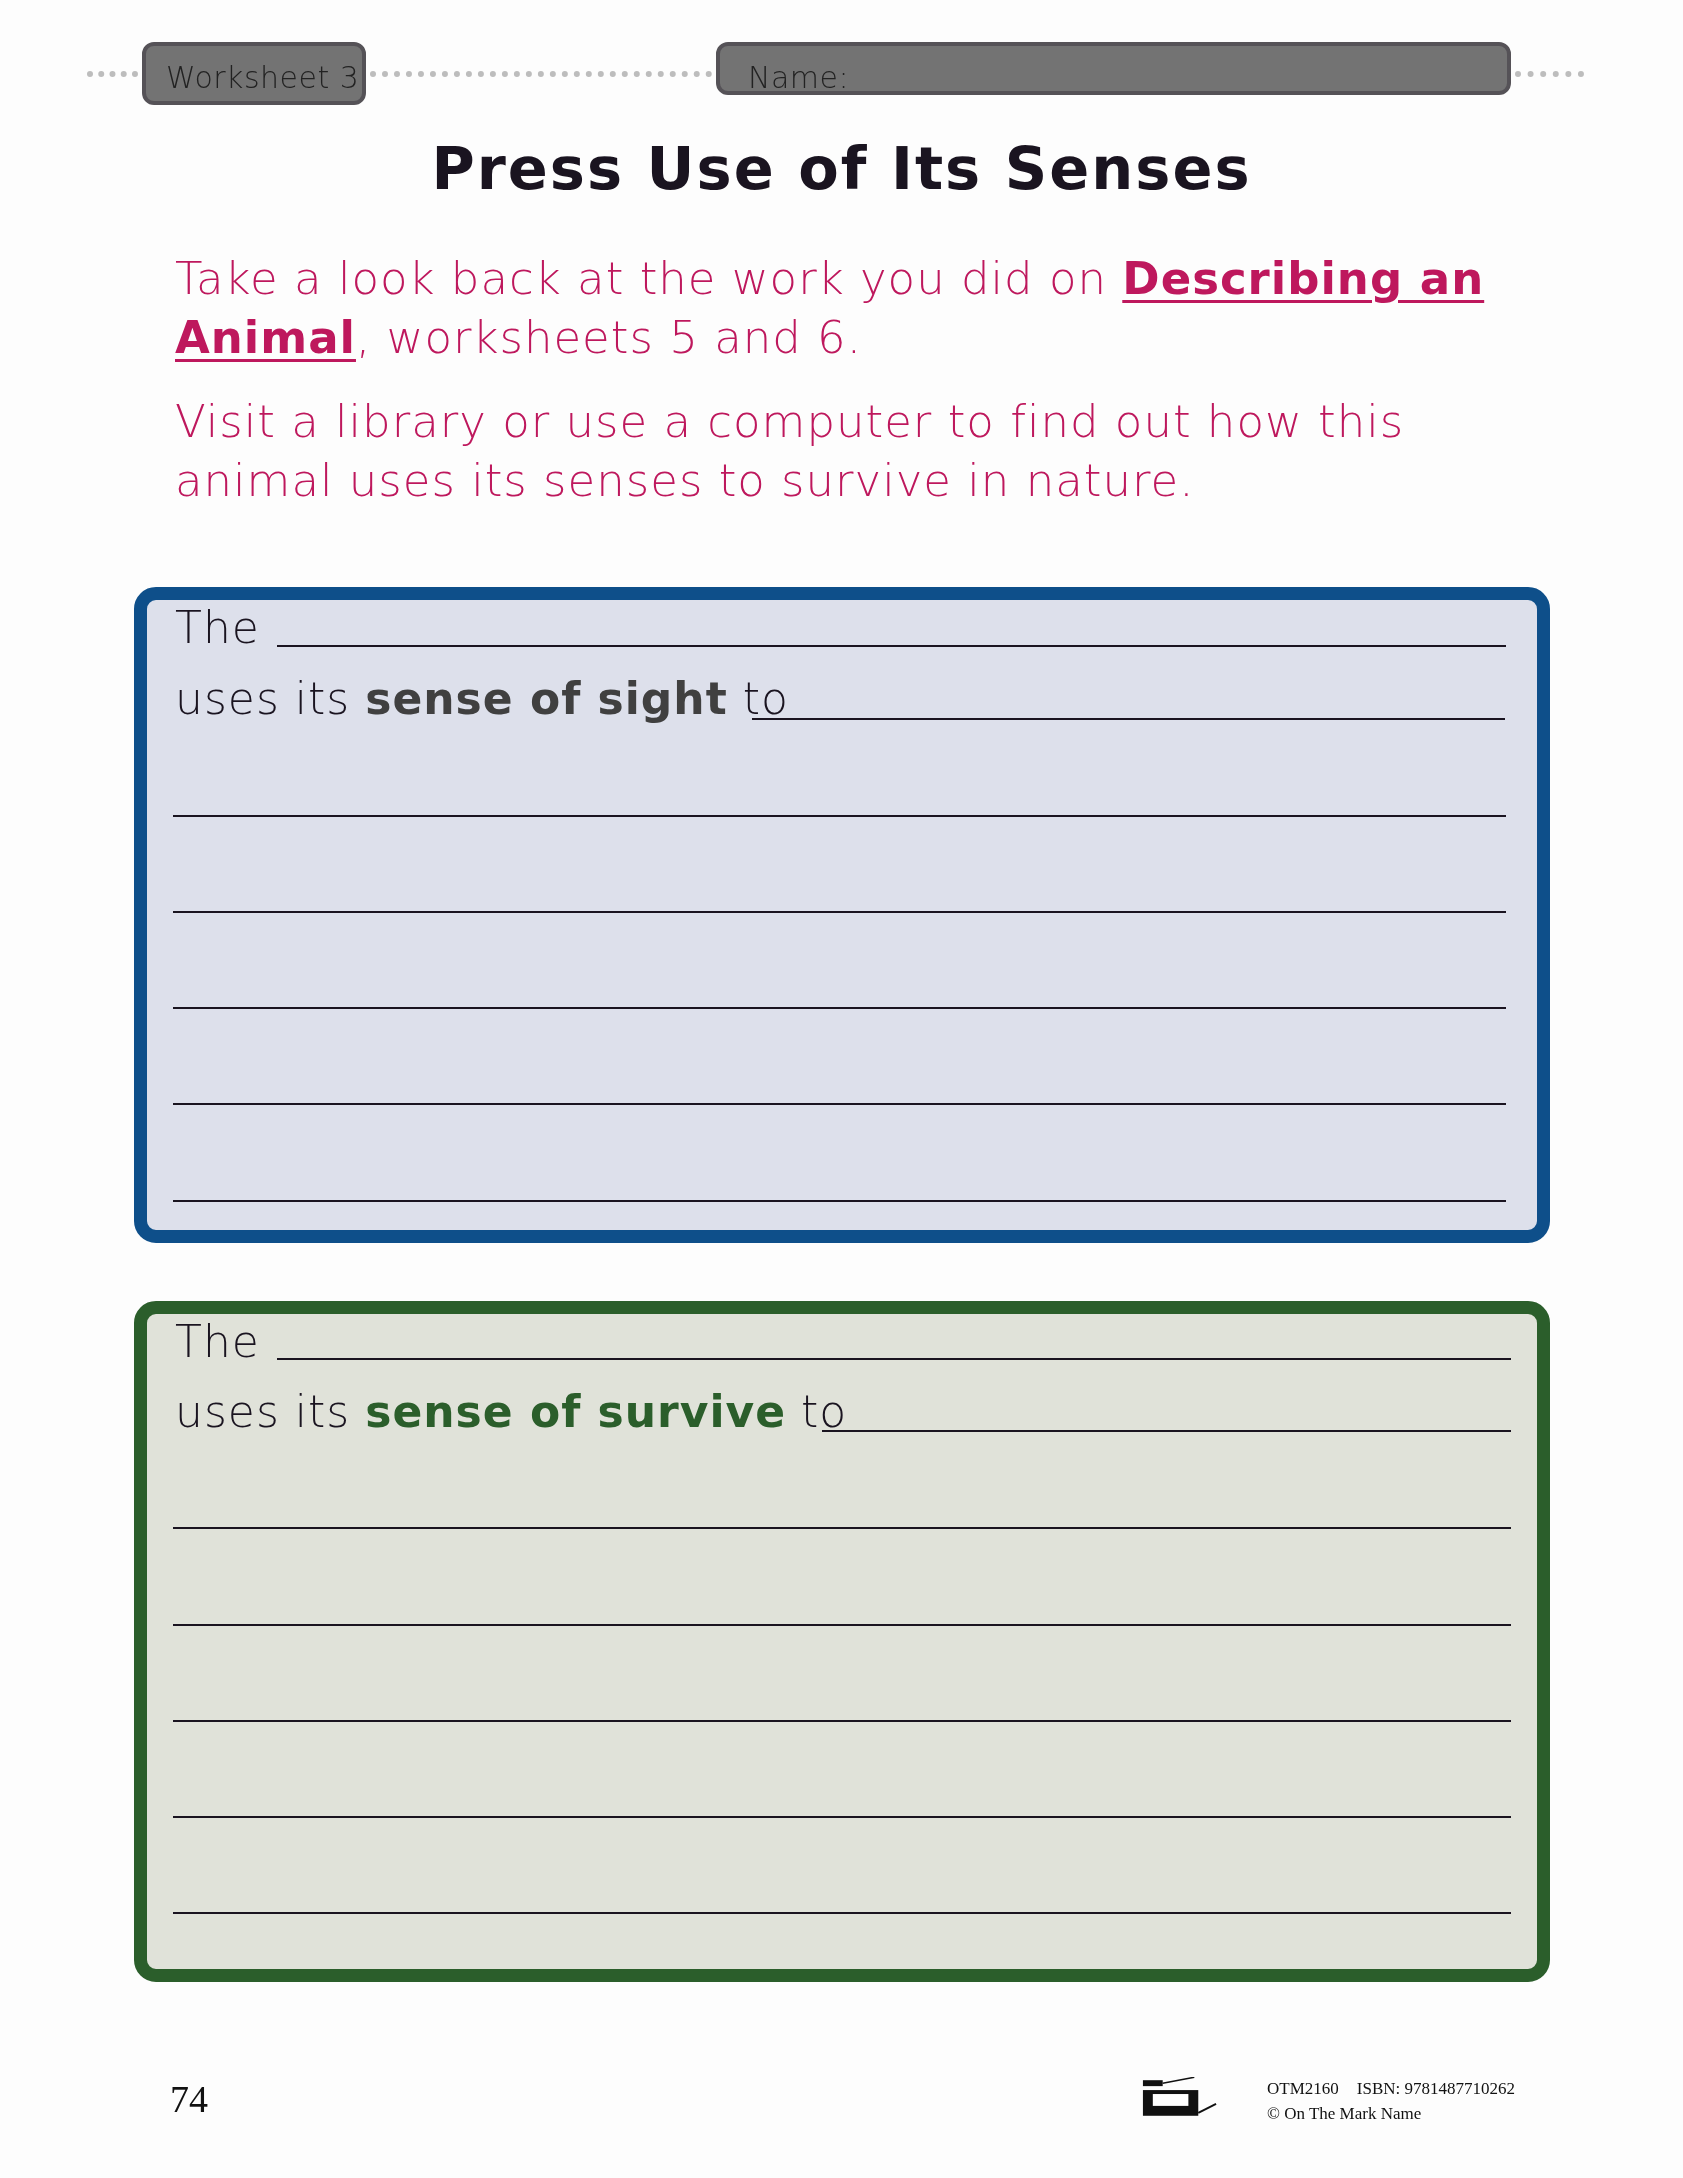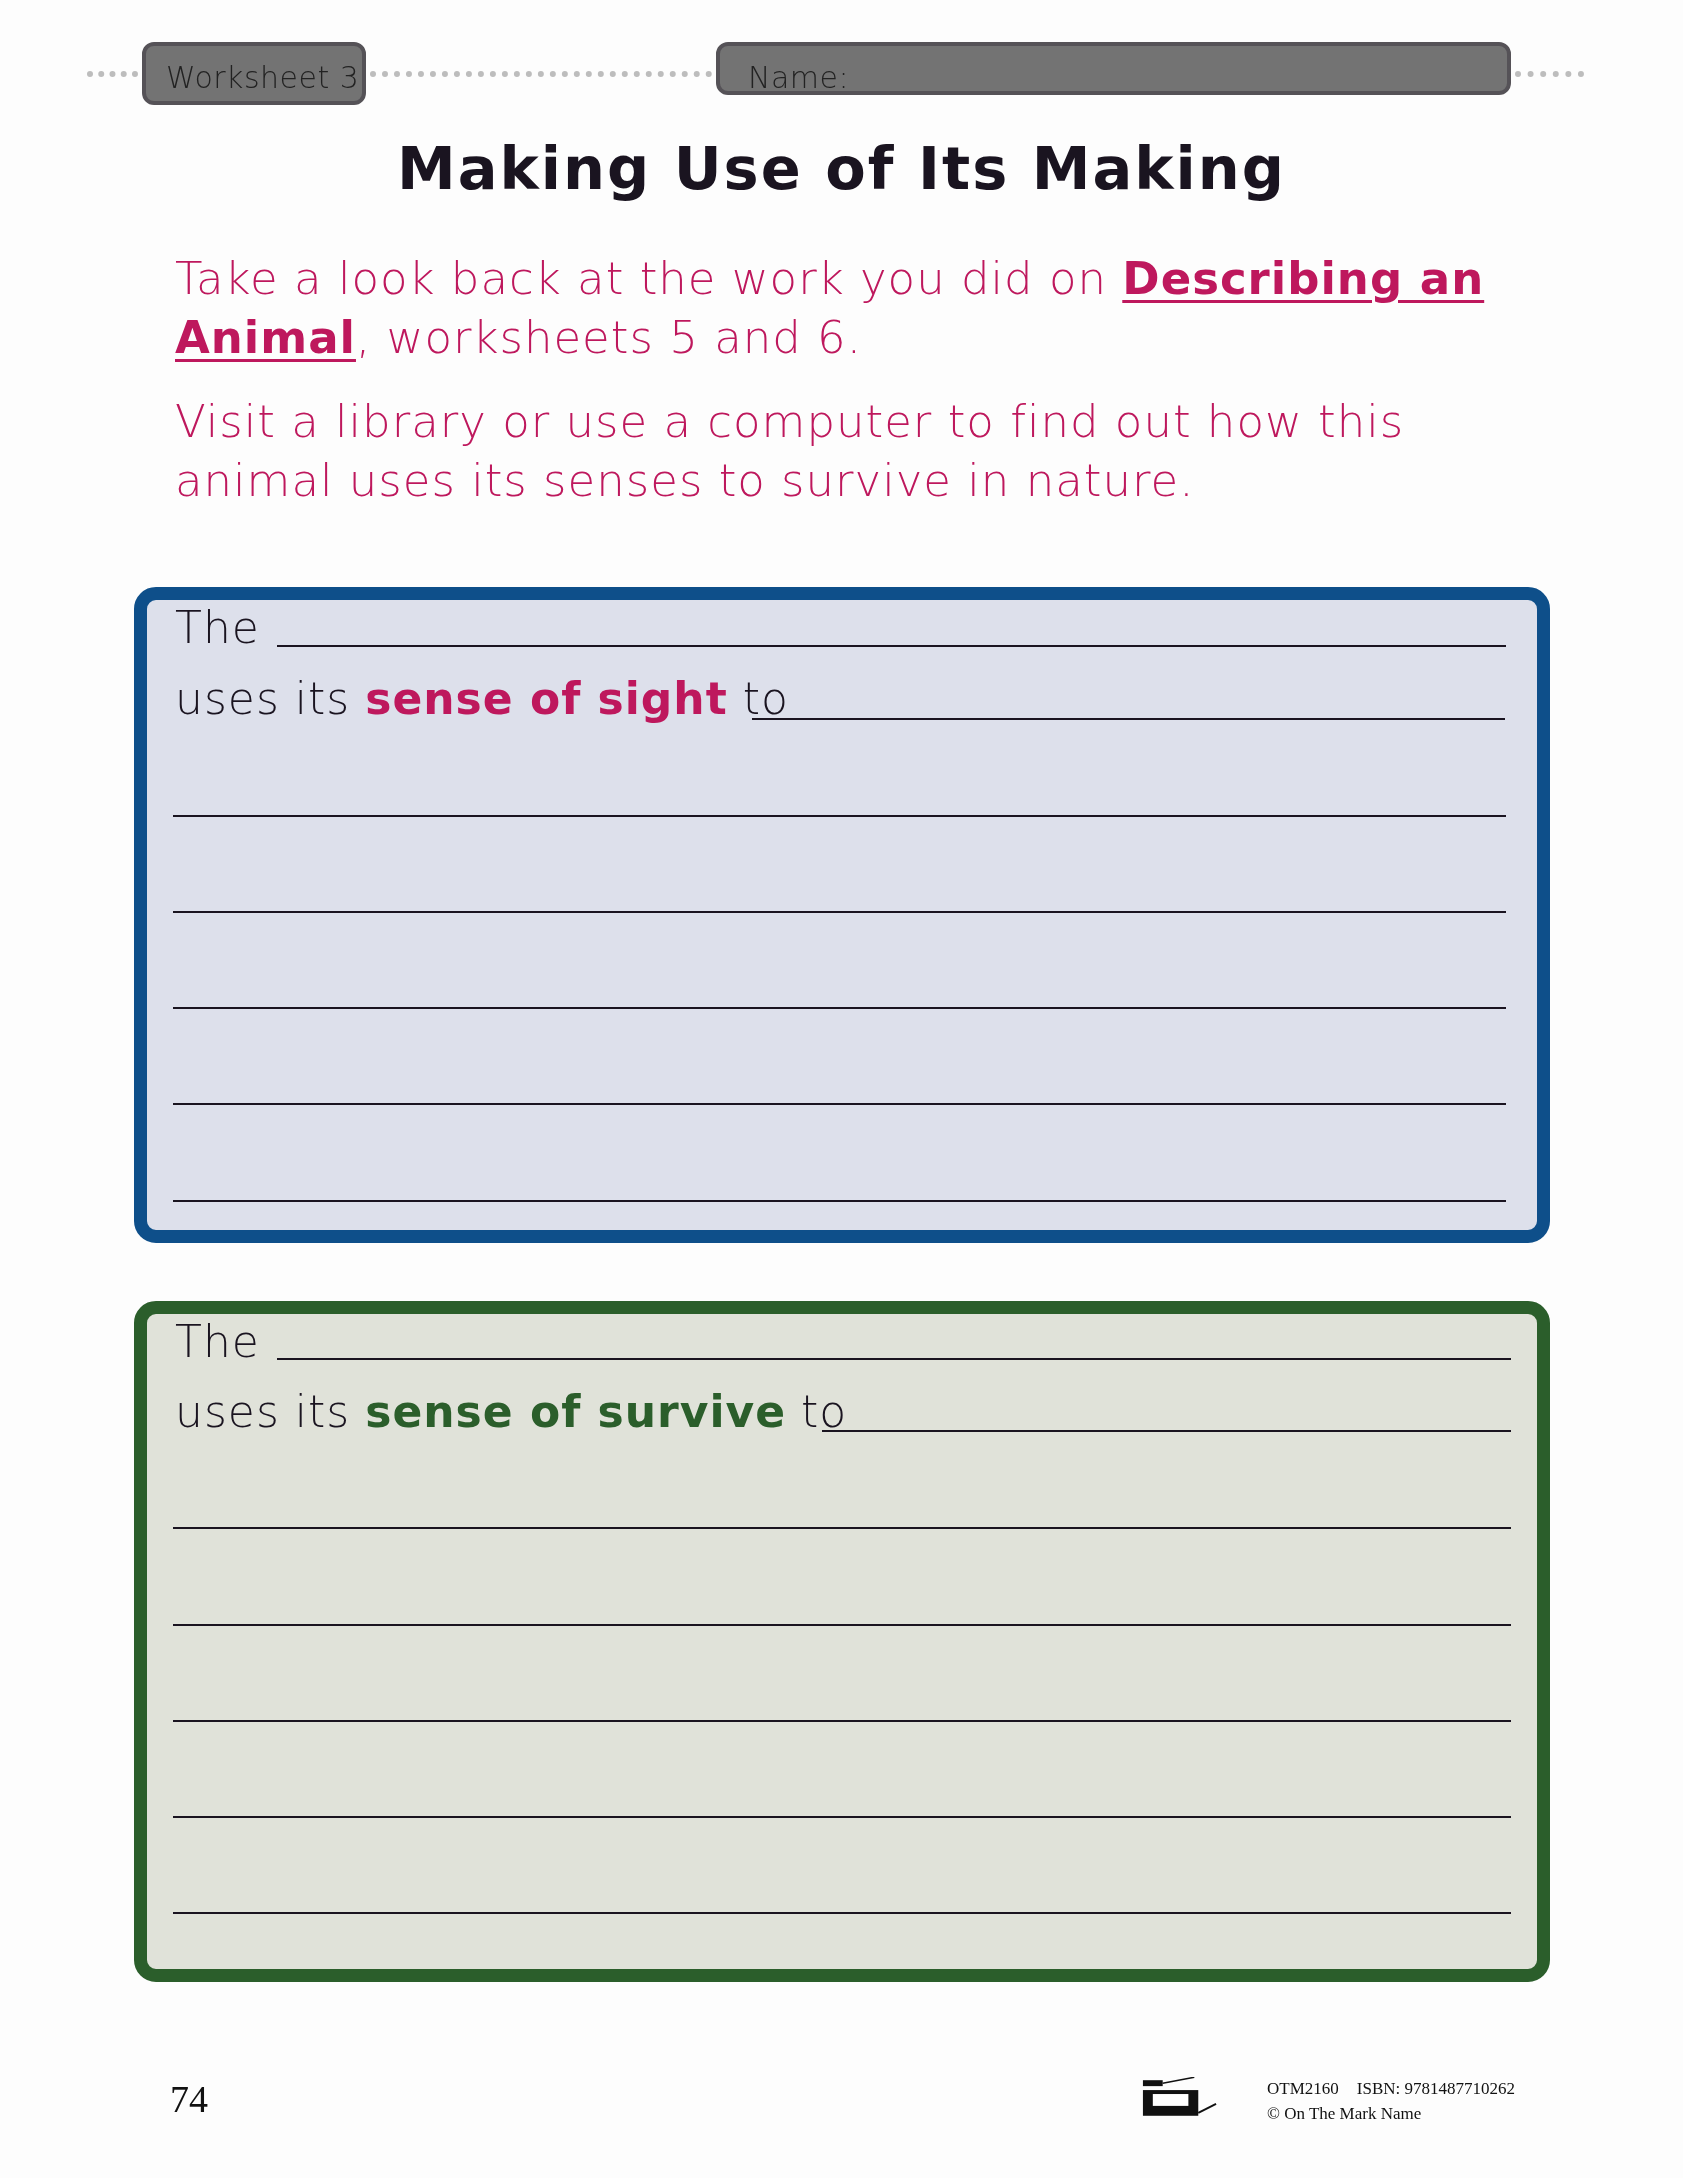--- a/index.html
+++ b/index.html
@@ -8,42 +8,42 @@
   .hdr-box { position:absolute; border:4px solid #555257; border-radius:12px; background:#737373; box-sizing:border-box; }
   .hdr-text { position:absolute; top:14px; font-size:30px; font-weight:300; color:#222; letter-spacing:0.5px; }
   .title { position:absolute; top:134px; left:0; width:1683px; text-align:center; font-size:59px; font-weight:bold; letter-spacing:2px; color:#1a1420; }
   .para { position:absolute; left:175px; width:1317px; font-size:45px; line-height:59px; font-weight:300; letter-spacing:1px; color:#be185d; }
   .para b { font-weight:bold; text-decoration:underline; text-decoration-thickness:3px; text-underline-offset:6px; }
   .box { position:absolute; left:134px; width:1416px; box-sizing:border-box; border-width:13px; border-style:solid; border-radius:22px; }
   .box.blue { top:587px; height:656px; border-color:#0e4f8a; background:#dde0eb; }
   .box.green { top:1301px; height:681px; border-color:#2b5e2b; background:#e0e2d9; }
   .row { position:absolute; left:175px; font-size:44px; font-weight:300; letter-spacing:1px; color:#1a1420; white-space:nowrap; }
   .row .sense { font-weight:bold; }
-  .blue-t { color:#be185d;text-align:right; }
+  .blue-t { color:#404040;text-align:right; }
   .green-t { color:#2b5e2b; }
   .wline { position:absolute; height:0; border-top:2px solid #1a1420; }
   .footer-num { position:absolute; left:170px; top:2077px; font-family:"Liberation Serif", serif; font-size:38px; color:#111; }
   .footer-right { position:absolute; right:168px; top:2076px; font-family:"Liberation Serif", serif; font-size:17px; color:#111; line-height:25px; }
   .footer-right .sp { display:inline-block; width:18px; }
   .copier { position:absolute; left:1137px; top:2077px; width:84px; height:40px; }
 </style>
 </head>
 <body>
 
 <div class="dots" style="left:87px;width:51px;"></div>
 <div class="hdr-box" style="left:142px;top:42px;width:224px;height:63px;">
   <span class="hdr-text" style="left:20px;">Worksheet 3</span>
 </div>
 <div class="dots" style="left:370px;width:342px;"></div>
 <div class="hdr-box" style="left:716px;top:42px;width:795px;height:53px;">
   <span class="hdr-text" style="left:28px;">Name:</span>
 </div>
 <div class="dots" style="left:1515px;width:69px;"></div>
 
-<div class="title">Making Use of Its Making</div>
+<div class="title">Press Use of Its Senses</div>
 
 <div class="para" style="top:249px;">
   <span>Take a look back at the work you did on </span><b>Describing an Animal</b><span>, worksheets 5 and 6.</span>
 </div>
 <div class="para" style="top:392px;width:1247px;">Visit a library or use a computer to find out how this animal uses its senses to survive in nature.</div>
 
 <div class="box blue"></div>
 <div class="row" style="top:602px;">
   <span>The</span>
 </div>

